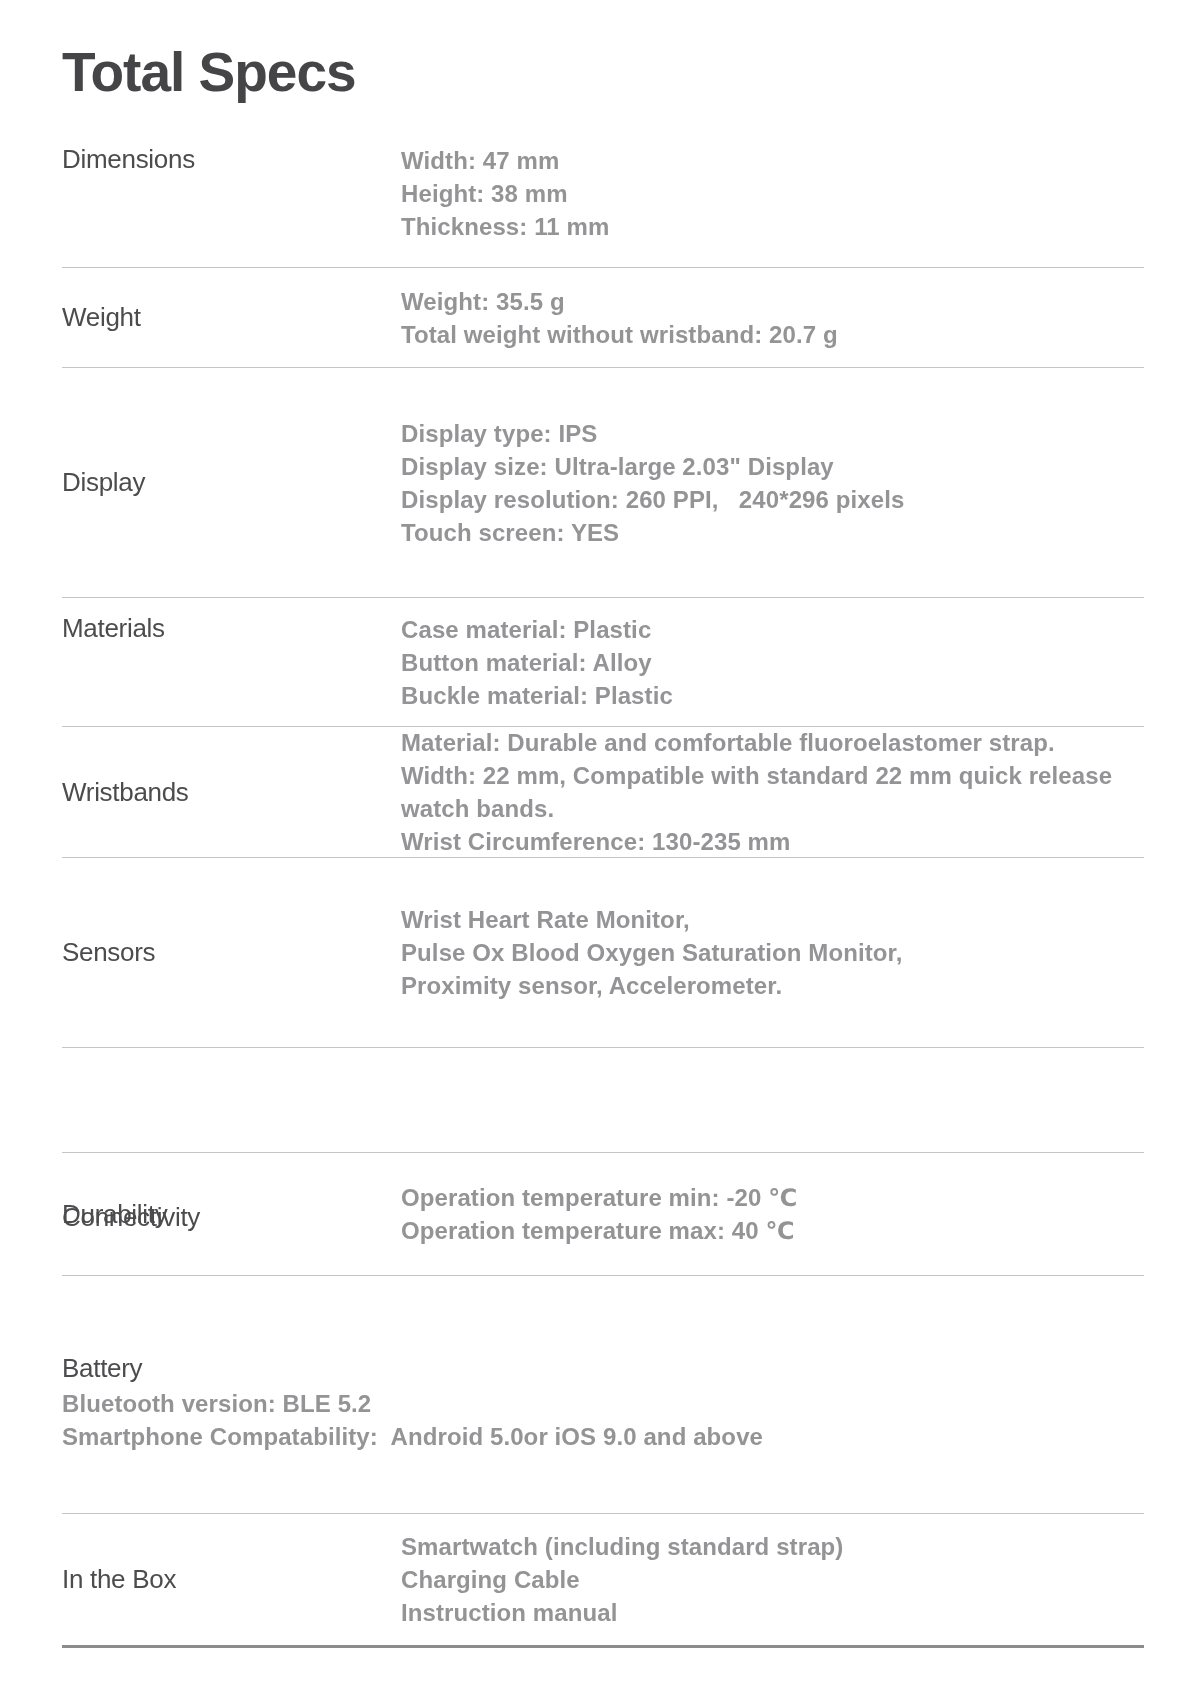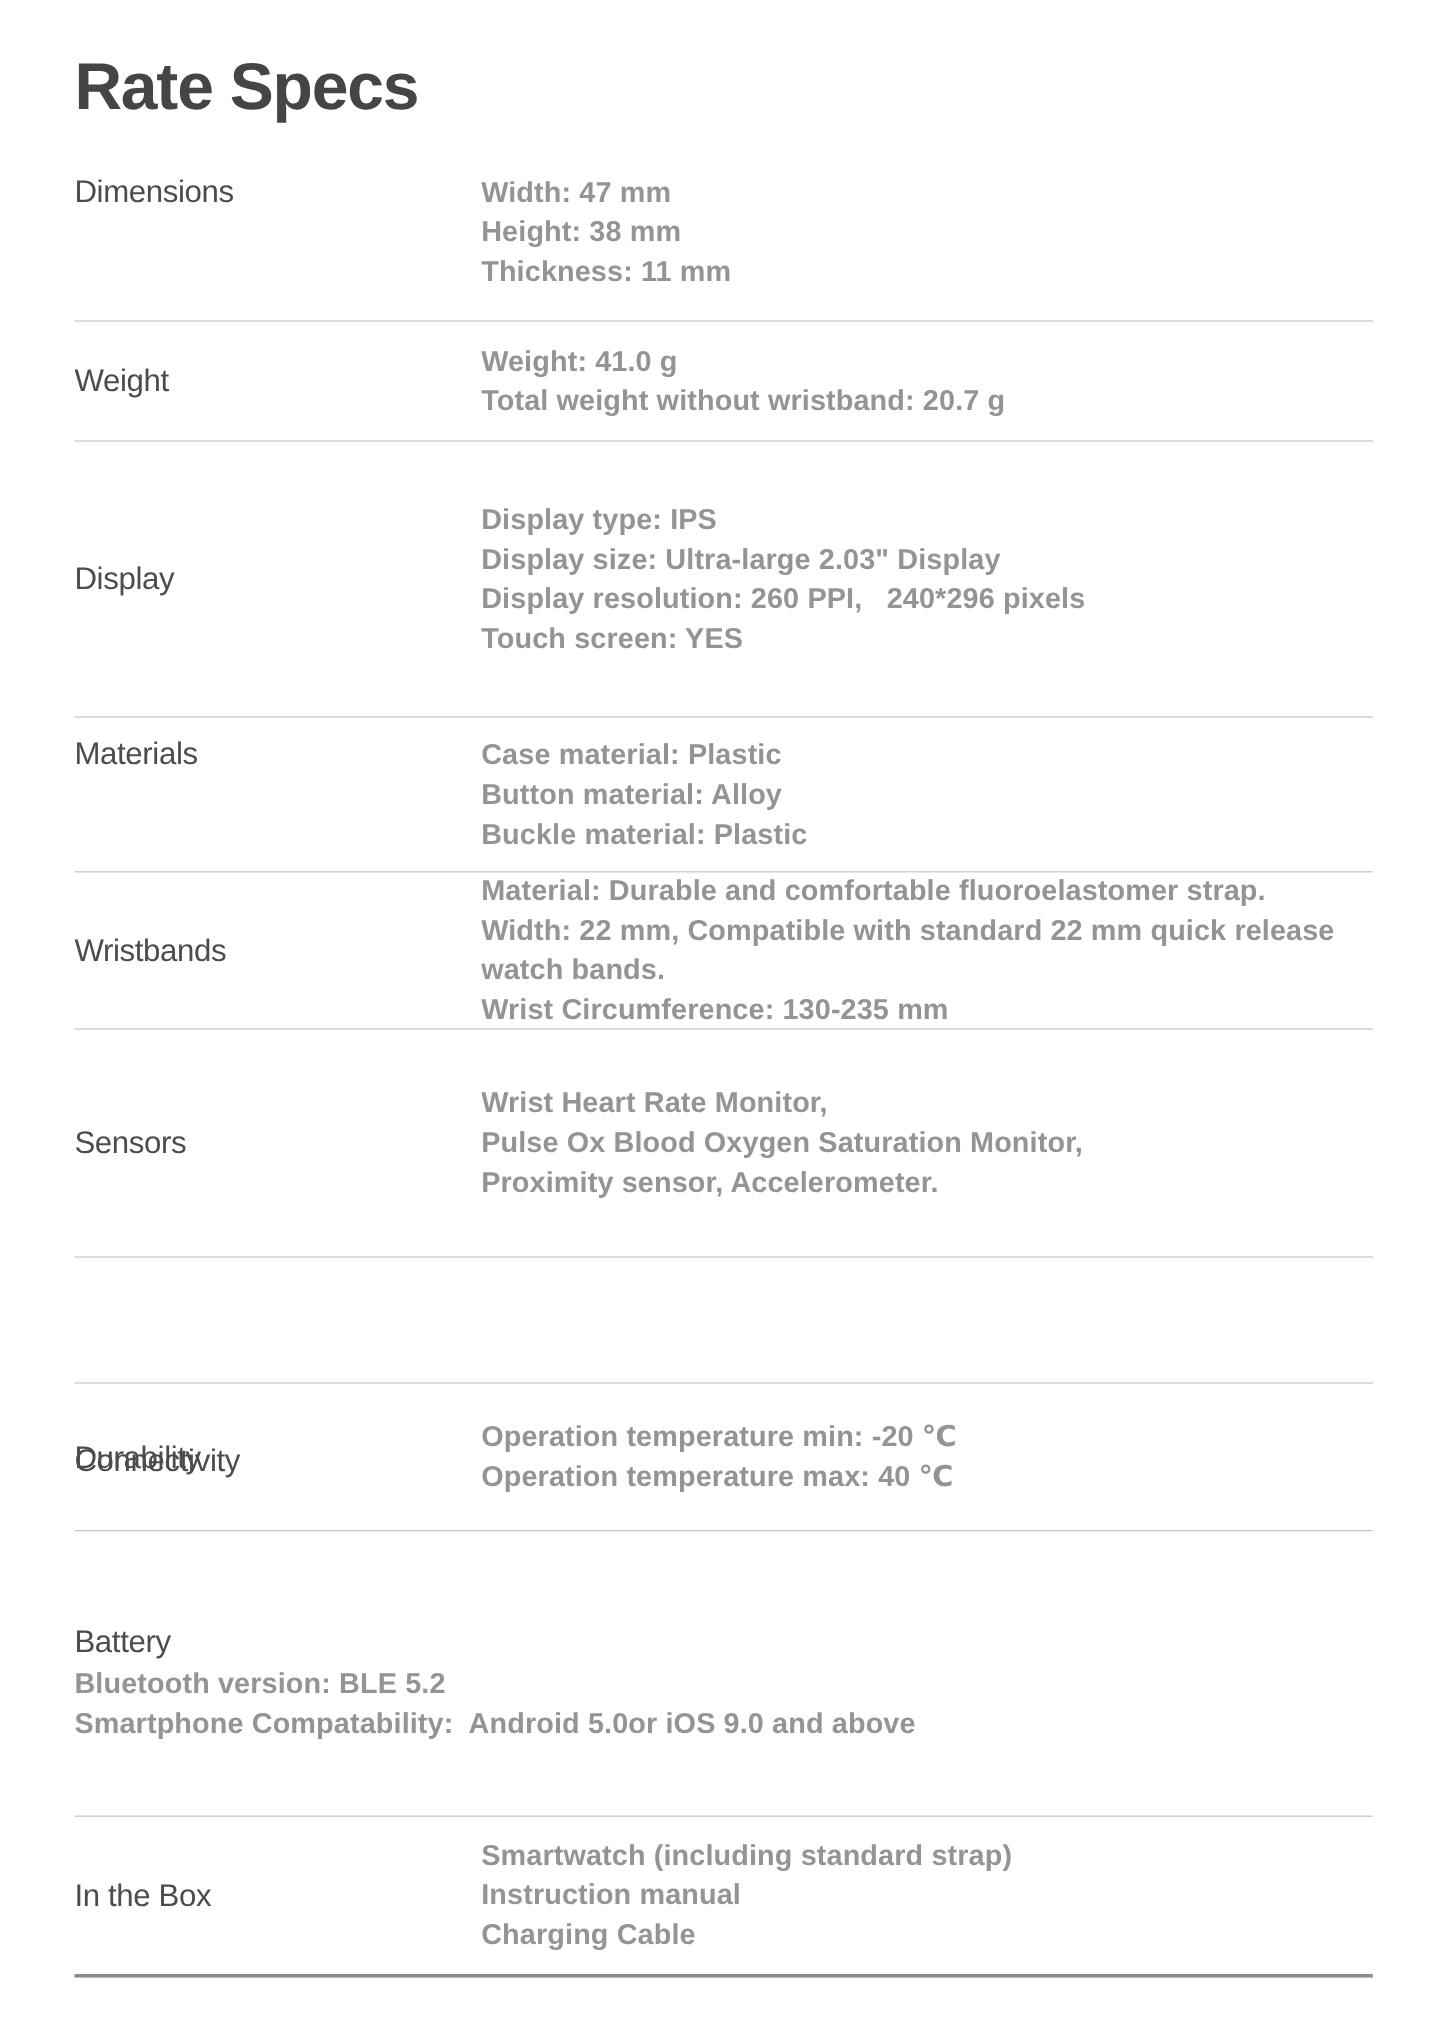--- a/index.html
+++ b/index.html
@@ -77,35 +77,35 @@
   .bottom-bar {
     width: 100%;
     height: 3px;
     background: #8c8c8c;
   }
 </style>
 </head>
 <body>
 
 <div class="page">
-  <h1 class="title">Rate Specs</h1>
+  <h1 class="title">Total Specs</h1>
   <main class="spec-table">
   <section class="spec-row">
     <h2 class="spec-label">Dimensions</h2>
     <div class="spec-values">
           <p class="spec-line">Width: 47 mm</p>
           <p class="spec-line">Height: 38 mm</p>
           <p class="spec-line">Thickness: 11 mm</p>
         </div>
   </section>
 
   <section class="spec-row">
     <h2 class="spec-label">Weight</h2>
     <div class="spec-values">
-          <p class="spec-line">Weight: 41.0 g</p>
+          <p class="spec-line">Weight: 35.5 g</p>
           <p class="spec-line">Total weight without wristband: 20.7 g</p>
         </div>
   </section>
 
   <section class="spec-row">
     <h2 class="spec-label">Display</h2>
     <div class="spec-values">
           <p class="spec-line">Display type: IPS</p>
           <p class="spec-line">Display size: Ultra-large 2.03" Display</p>
           <p class="spec-line">Display resolution: 260 PPI,   240*296 pixels</p>
@@ -157,19 +157,19 @@
   </section>
 
   <section class="spec-row">
     <h2 class="spec-label">Battery</h2>
   </section>
 
   <section class="spec-row">
     <h2 class="spec-label">In the Box</h2>
     <div class="spec-values">
           <p class="spec-line">Smartwatch (including standard strap)</p>
+          <p class="spec-line">Charging Cable</p>
           <p class="spec-line">Instruction manual</p>
-          <p class="spec-line">Charging Cable</p>
         </div>
   </section>
 </main>
   <div class="bottom-bar"></div>
 </div>
 
 </body></html>

